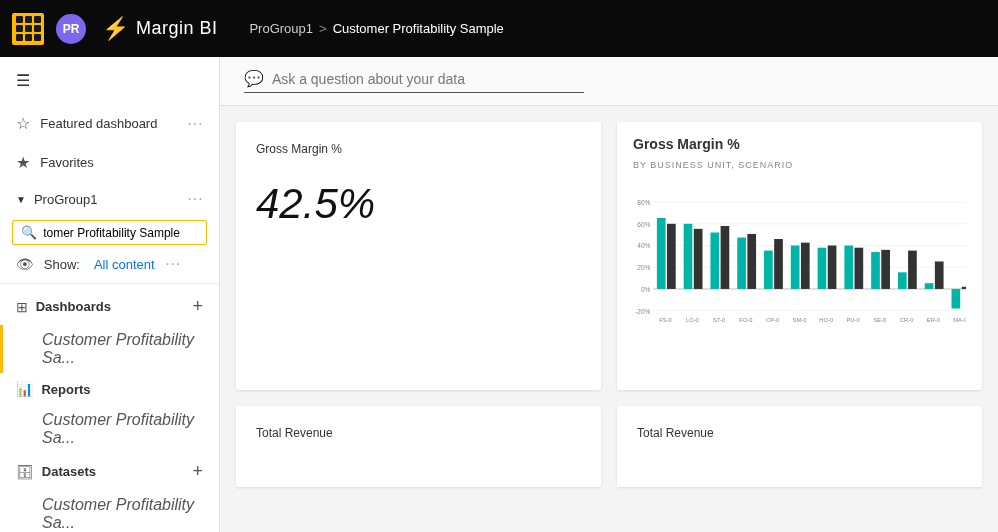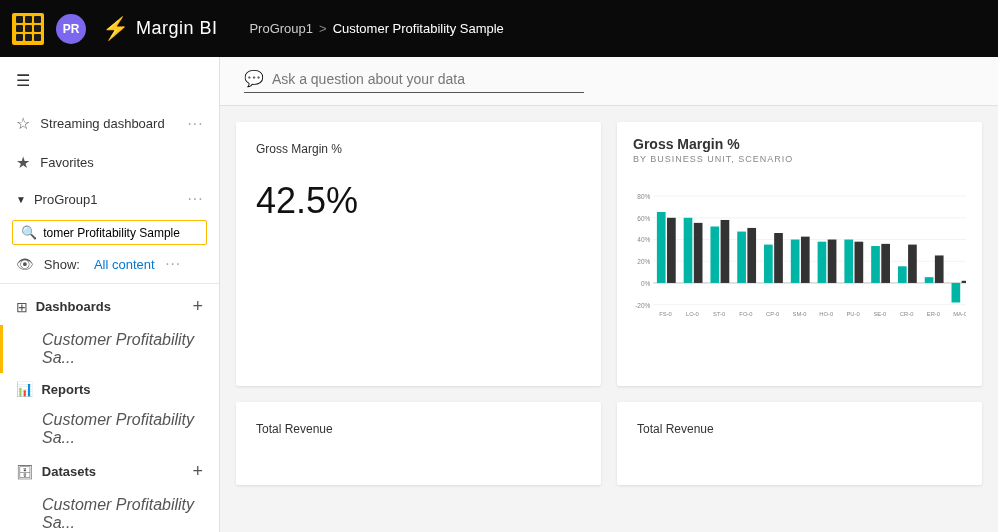--- a/index.html
+++ b/index.html
@@ -80,23 +80,23 @@
     .dashboard-grid {
       flex: 1; padding: 16px; display: grid;
       grid-template-columns: 1fr 1fr; grid-template-rows: auto auto auto;
       gap: 16px; overflow-y: auto;
     }
     .card {
       background: white; border-radius: 2px; box-shadow: 0 1px 3px rgba(0,0,0,0.1);
       padding: 20px;
     }
     .card-title { font-size: 12px; color: #333; margin-bottom: 4px; font-weight: 500; }
-    .card-big-value { font-size: 36px; font-weight: 300; color: #111; padding: 20px 0; }
+    .card-big-value { font-size: 42px; font-weight: 300; color: #111; padding: 20px 0; font-style: italic; }
     .card-chart-title { font-size: 14px; font-weight: 600; color: #333; }
-    .card-chart-subtitle { font-size: 9px; color: #888; letter-spacing: 1px; margin-top: 2px; }
+    .card-chart-subtitle { font-size: 9px; color: #888; letter-spacing: 1px; margin-top: 8px; }
     .chart-legend { display: flex; align-items: center; gap: 12px; font-size: 10px; color: #555; margin: 6px 0; }
     .legend-dot { width: 8px; height: 8px; border-radius: 50%; display: inline-block; margin-right: 3px; }
   </style>
 </head>
 <body>
 
 <div class="topbar">
   <div class="topbar-waffle">
     <div class="waffle-grid">
       <div class="waffle-dot"></div>
@@ -122,21 +122,21 @@
   </div>
 </div>
 
 <div class="layout">
 
   <div class="sidebar">
     <div class="sidebar-hamburger">☰</div>
 
     <div class="sidebar-item">
       <span class="sidebar-item-icon">☆</span>
-      <span class="sidebar-item-label">Streaming dashboard</span>
+      <span class="sidebar-item-label">Featured dashboard</span>
       <span class="sidebar-item-dots">···</span>
     </div>
 
     <div class="sidebar-item">
       <span class="sidebar-item-icon">★</span>
       <span class="sidebar-item-label">Favorites</span>
     </div>
 
     <div class="sidebar-group-header">
       <div class="sidebar-group-left">

